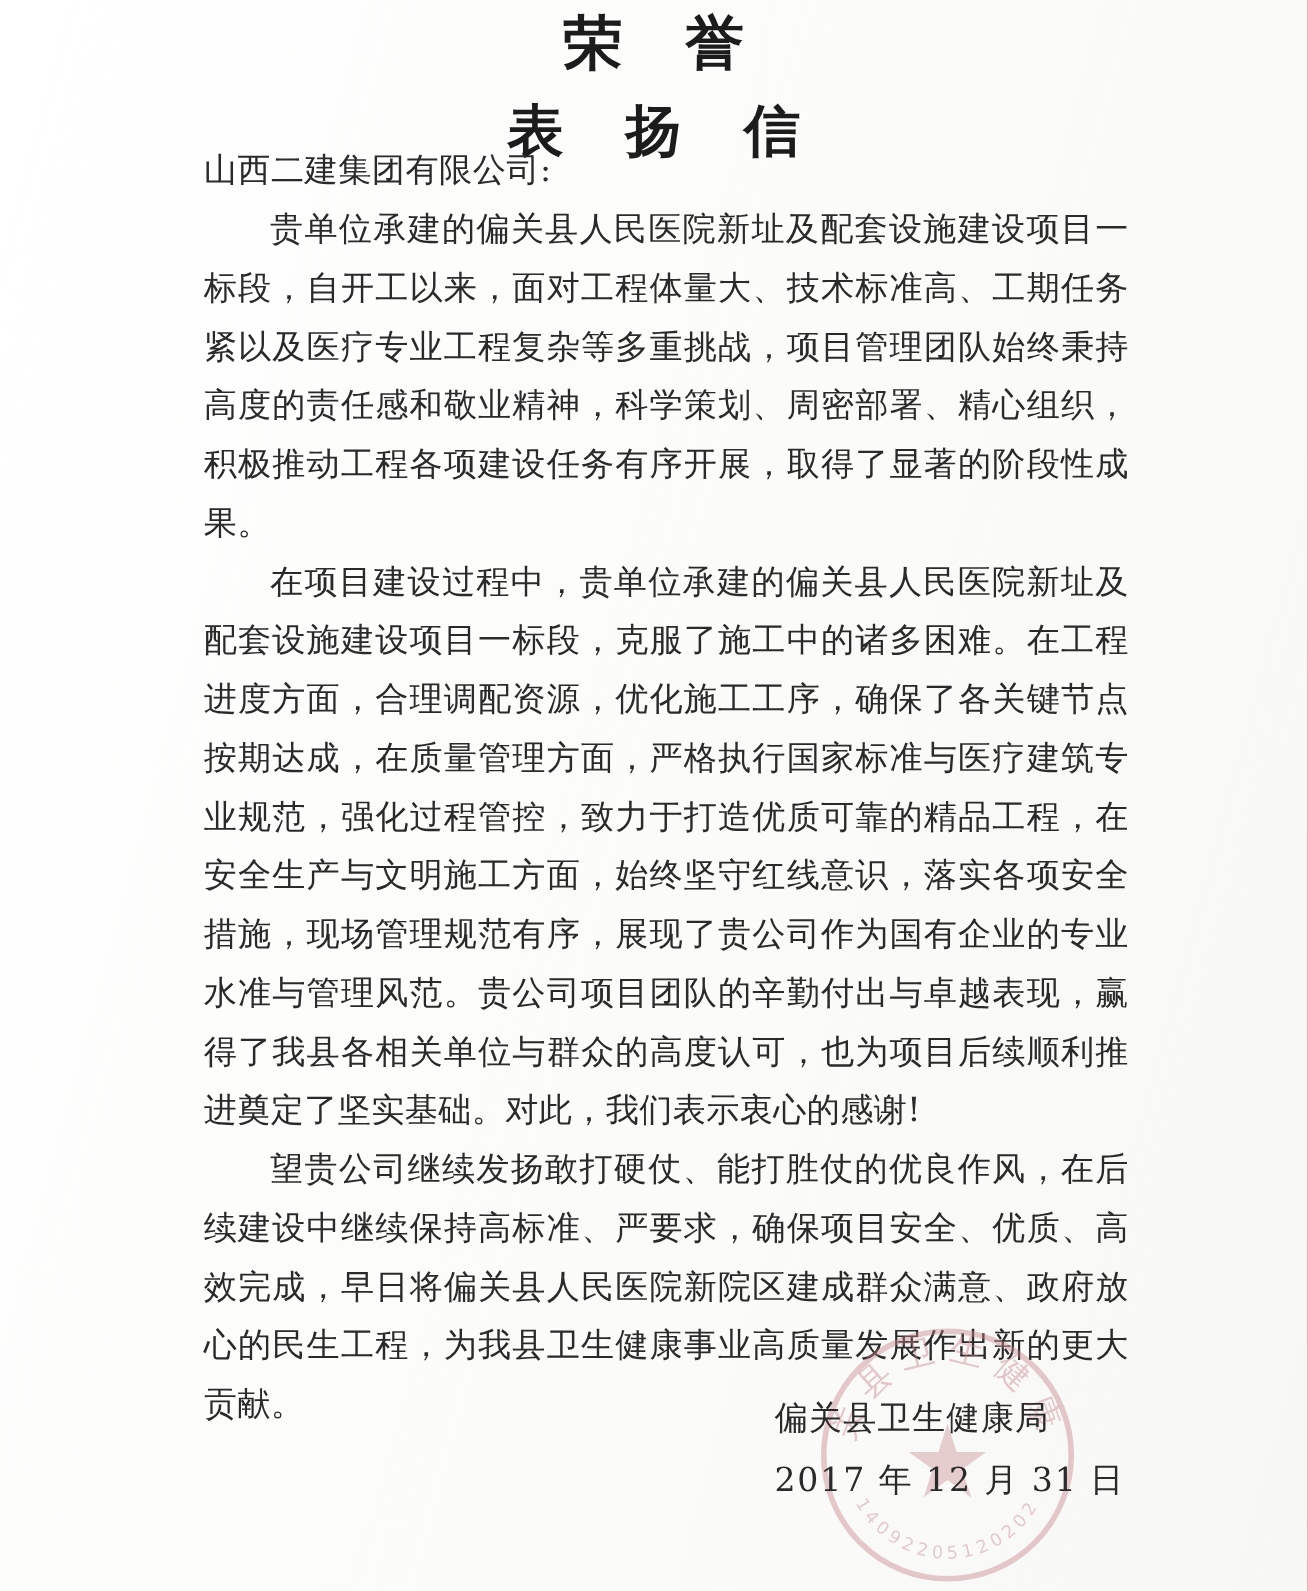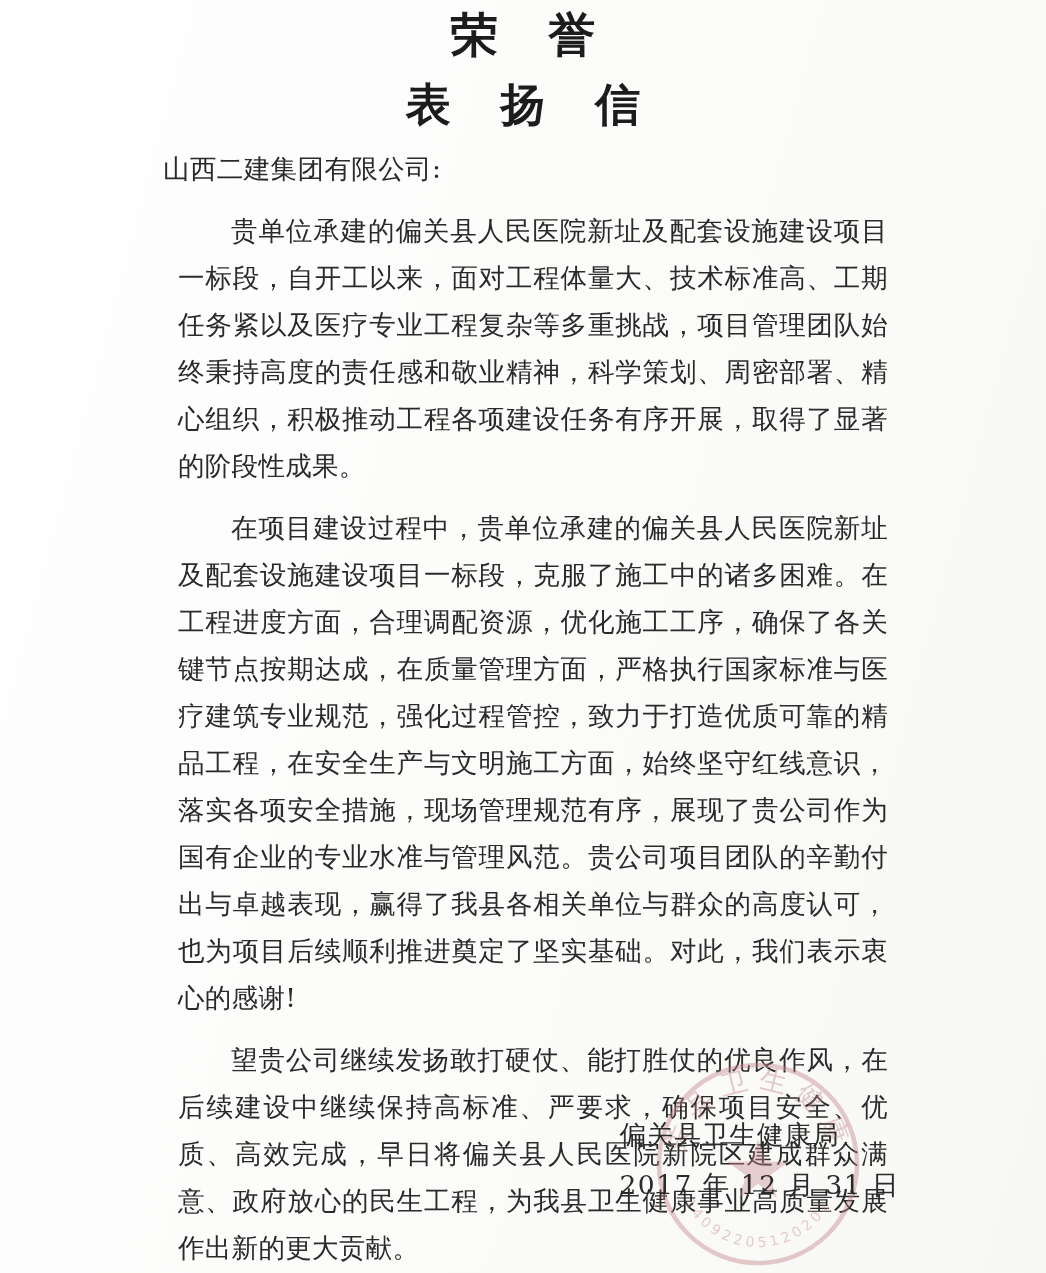--- a/index.html
+++ b/index.html
@@ -57,32 +57,31 @@
     top: 113px;
     width: 740px;
   }
   .salutation {
     font-family: "DejaVu Serif", "Liberation Serif", serif;
     font-size: 26.5px;
     line-height: 47px;
     color: #2a2a2a;
     letter-spacing: 0.4px;
     white-space: nowrap;
-    margin-top: 32px;
   }
   .para {
     font-family: "DejaVu Serif", "Liberation Serif", serif;
     font-size: 26.5px;
     line-height: 47px;
     color: #2a2a2a;
     text-align: justify;
     text-justify: inter-character;
     text-indent: 53px;
     letter-spacing: 0.3px;
-    margin: 15px;
+    margin: 0;
   }
   .para + .para { margin-top: 0px; }
   .sign-block {
     position: absolute;
     right: 146px;
     top: 1110px;
     text-align: left;
     z-index: 3;
   }
   .sign-org {

